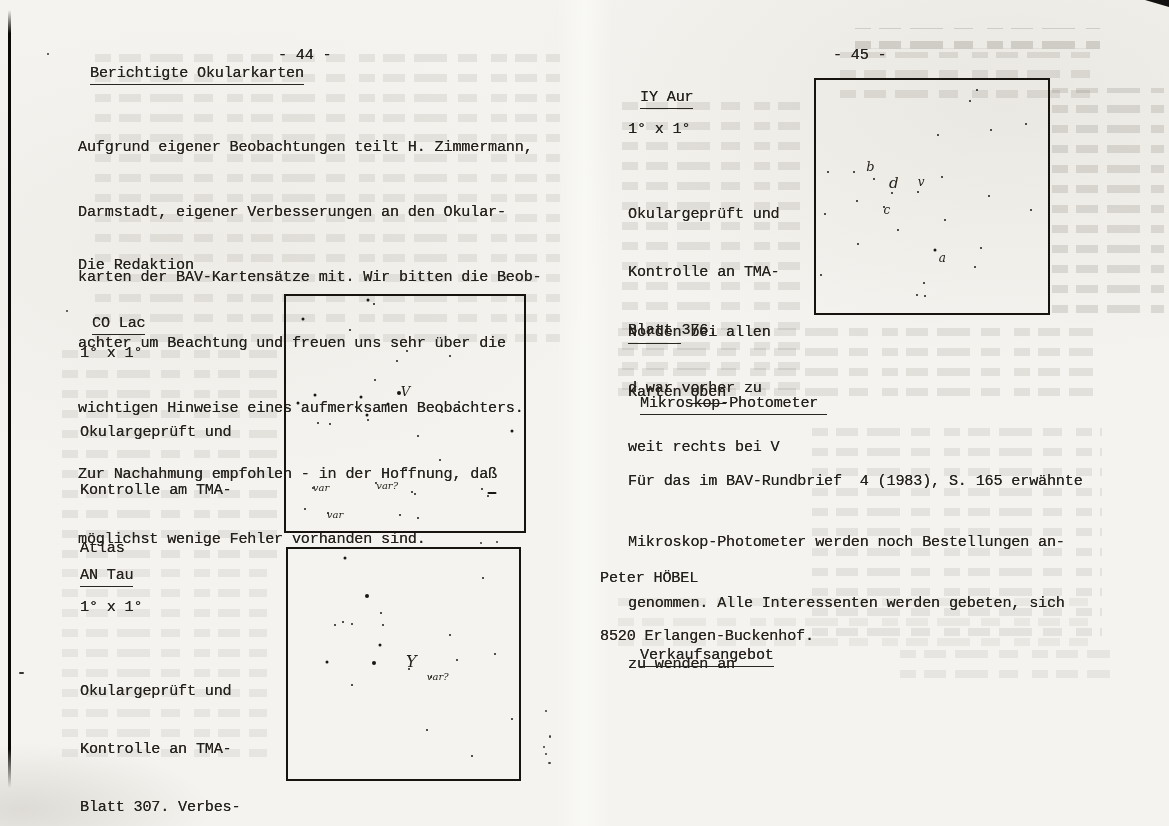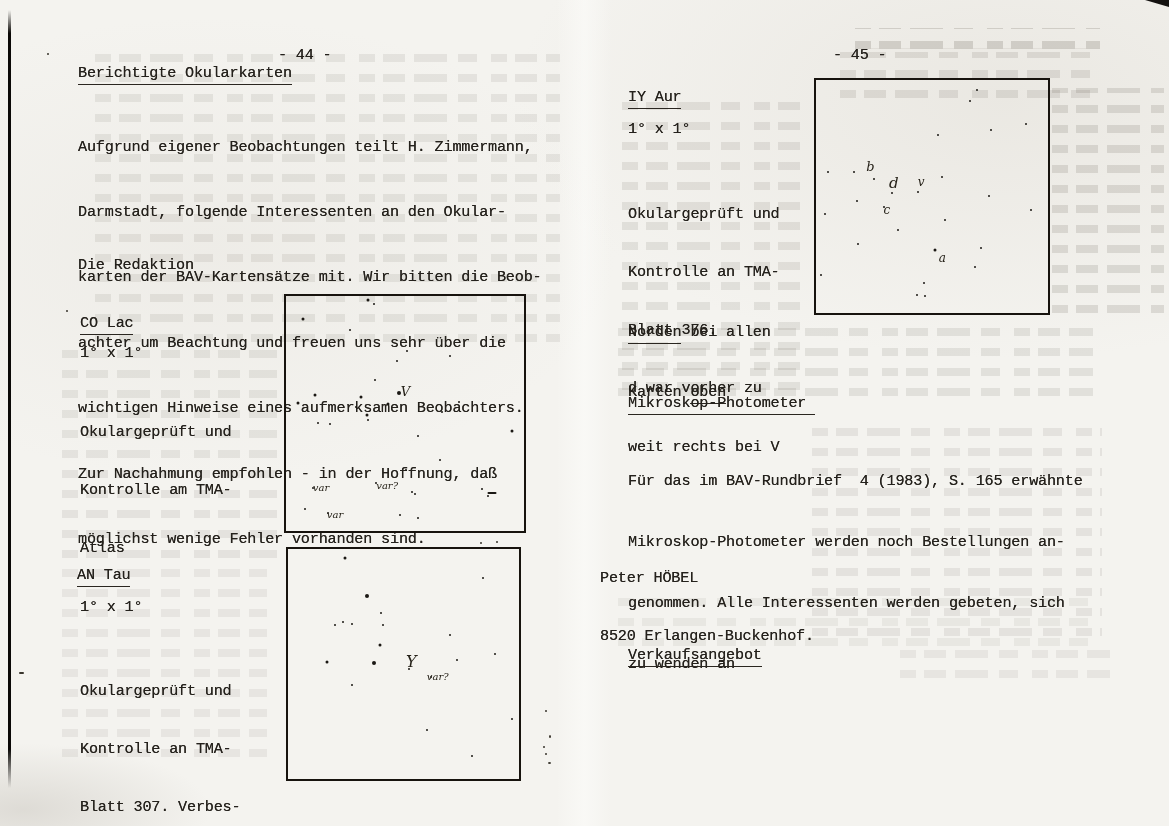--- a/index.html
+++ b/index.html
@@ -9,32 +9,32 @@
     background:
       radial-gradient(60% 45% at 86% 12%, rgba(205,199,188,.25), rgba(205,199,188,0) 70%),
       radial-gradient(50% 40% at 18% 30%, rgba(210,205,196,.18), rgba(210,205,196,0) 70%),
       radial-gradient(20% 10% at 2% 98%, rgba(180,175,166,.35), rgba(180,175,166,0) 80%),
       #f4f3ef;
     font-family:"Liberation Mono","DejaVu Sans Mono",monospace;
     color:#24211c;
   }
   .txt{position:absolute;white-space:pre;font-size:15.2px;letter-spacing:-.2px;
        text-shadow:0 0 .5px rgba(34,29,23,.8);}
-  .u{display:inline-block;border-bottom:1.5px solid #2a2620;padding-bottom:1.5px;}
+  .u{display:inline-block;border-bottom:1.5px solid #2a2620;padding-bottom:1.5px;margin-left:12px;}
   .uu{border-bottom:1.5px solid #2a2620;padding-bottom:1.5px;}
 
   .pn44{top:46px;left:278px}
   .pn45{top:46px;left:833px}
   .hd-main{top:64px;left:78px}
   .intro{top:93px;left:78px;line-height:21.8px}
   .sig{top:256px;left:78px}
   .colac-t{top:314px;left:80px}
   .colac-s{top:344px;left:80px}
   .colac-n{top:384px;left:80px;line-height:19.4px}
-  .antau-t{top:566px;left:77px}
+  .antau-t{top:566px;left:68px}
   .antau-s{top:598px;left:80px}
   .antau-n{top:643px;left:80px;line-height:19.4px}
   .iyaur-t{top:88px;left:628px}
   .iyaur-s{top:120px;left:628px}
   .iyaur-n{top:166px;left:628px;line-height:19.4px}
   .norden{top:282px;left:628px;line-height:20px}
   .mik-h{top:394px;left:628px}
   .mik-b{top:430px;left:628px;line-height:20.4px}
   .mik-c{top:530px;left:600px;line-height:19.4px}
   .ver-h{top:646px;left:628px}
@@ -97,21 +97,21 @@
   <div class="speck" style="left:548px;top:762px;width:3px;height:2px"></div>
   <div class="speck" style="left:480px;top:542px;width:2px;height:2px"></div>
   <div class="speck" style="left:496px;top:541px;width:2px;height:2px"></div>
 
   <section>
     <div class="txt pn44">- 44 -</div>
     <div class="txt hd-main"><span class="u">Berichtigte Okularkarten</span></div>
 
     <div class="txt intro">
       <div>Aufgrund eigener Beobachtungen teilt H. Zimmermann,</div>
-      <div>Darmstadt, folgende Interessenten an den Okular-</div>
+      <div>Darmstadt, eigener Verbesserungen an den Okular-</div>
       <div>karten der BAV-Kartensätze mit. Wir bitten die Beob-</div>
       <div>achter um Beachtung und freuen uns sehr über die</div>
       <div>wichtigen Hinweise eines aufmerksamen Beobachters.</div>
       <div>Zur Nachahmung empfohlen - in der Hoffnung, daß</div>
       <div>möglichst wenige Fehler vorhanden sind.</div>
     </div>
 
     <div class="txt sig">Die Redaktion</div>
 
     <div class="txt colac-t"><span class="u">CO Lac</span></div>

